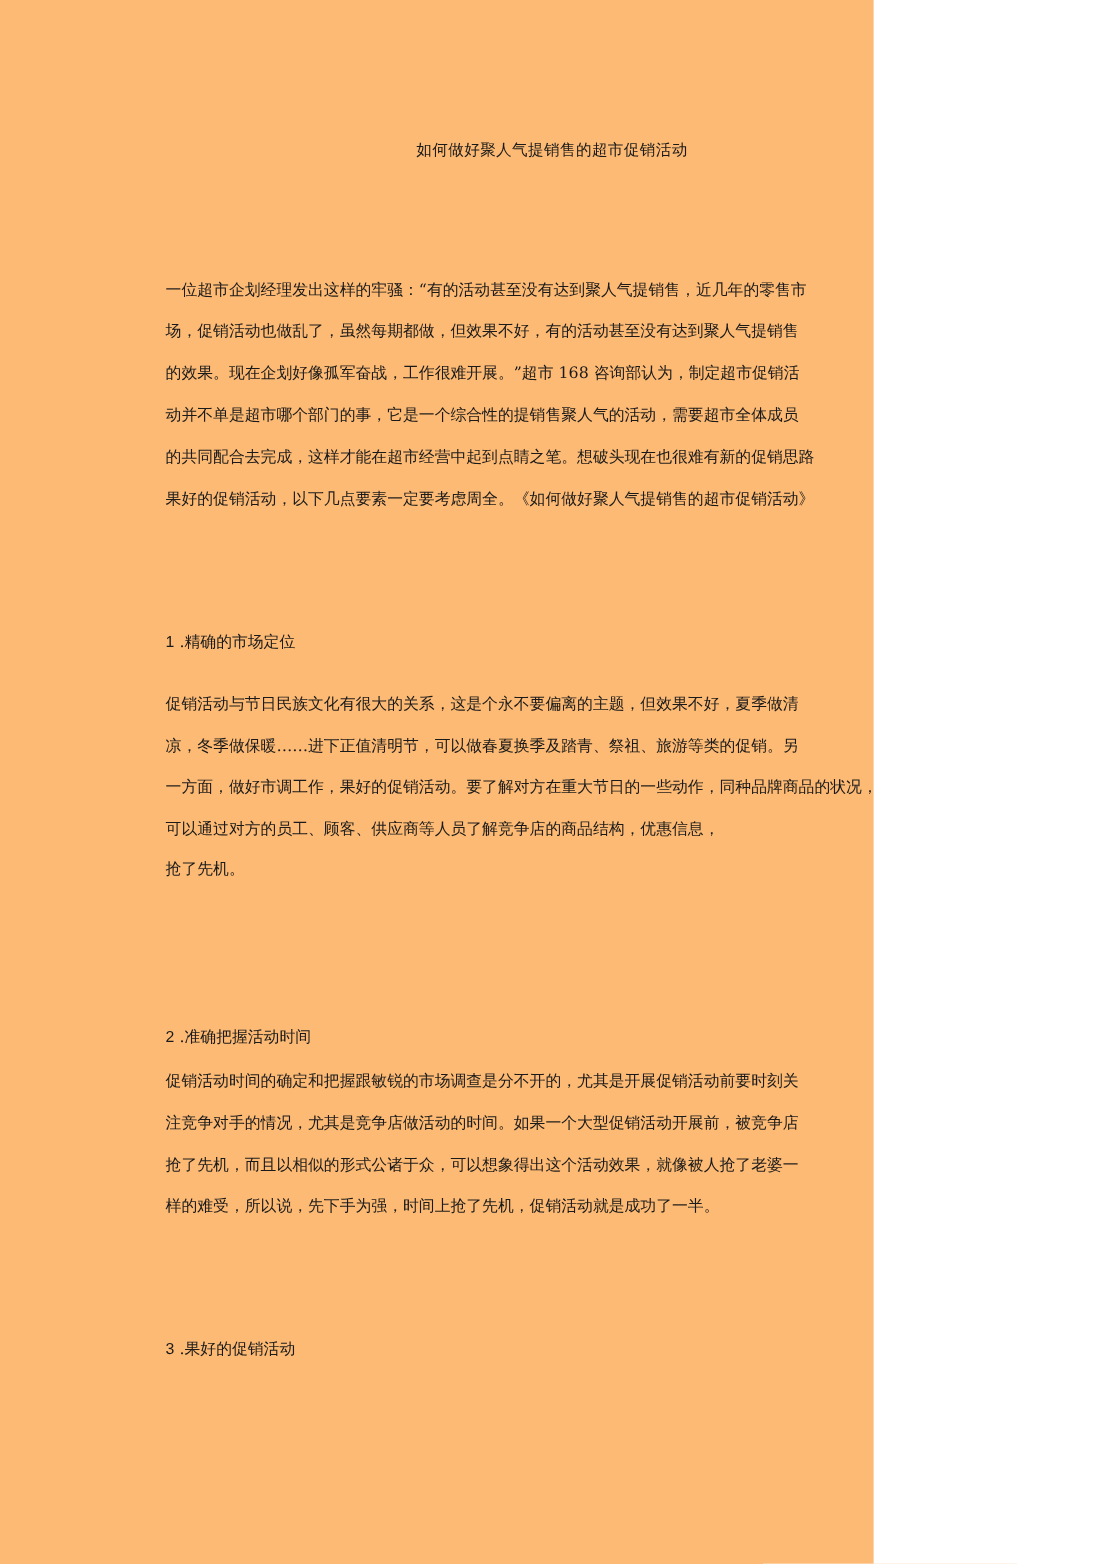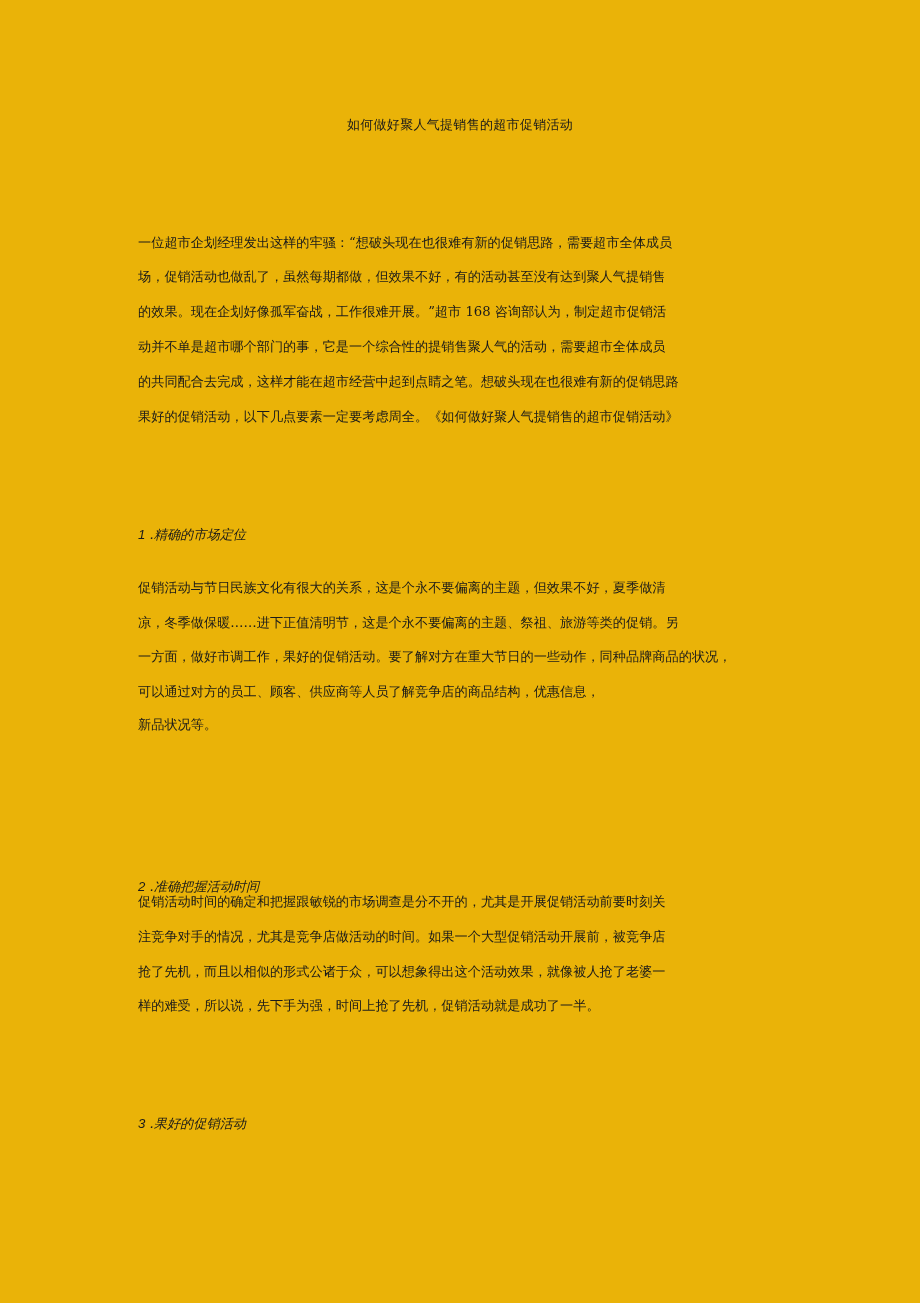--- a/index.html
+++ b/index.html
@@ -1,54 +1,54 @@
 <!DOCTYPE html>
 <html><head>
 <meta charset="utf-8">
 <style>
   html, body { margin: 0; padding: 0; background: #ffffff; }
   body { width: 920px; height: 1303px; position: relative; overflow: hidden;
          font-family: "DejaVu Serif", "Liberation Serif", serif; color: #1a1a1a; }
-  .page { position: absolute; left: 0; top: 0; width: 920px; height: 1303px; background: #eab308; }
+  .page { position: absolute; left: 0; top: 0; width: 728px; height: 1303px; background: #fdba74; }
   .title { position: absolute; top: 116px; left: 0; width: 920px; text-align: center;
            font-size: 13px; letter-spacing: 0.3px; }
   .line { position: absolute; left: 138px; font-size: 13.2px; white-space: nowrap; line-height: 18px; }
-  .heading { position: absolute; left: 138px; font-size: 13.2px; white-space: nowrap; line-height: 18px; font-style: italic; }
+  .heading { position: absolute; left: 138px; font-size: 13.2px; white-space: nowrap; line-height: 18px; }
   .num { font-family: "Liberation Sans", sans-serif; }
 </style>
 </head>
 <body>
 
 <div class="page">
 
   <div class="title">如何做好聚人气提销售的超市促销活动</div>
 
   <div>
-    <div class="line" style="top:234px">一位超市企划经理发出这样的牢骚：“想破头现在也很难有新的促销思路，需要超市全体成员</div>
+    <div class="line" style="top:234px">一位超市企划经理发出这样的牢骚：“有的活动甚至没有达到聚人气提销售，近几年的零售市</div>
     <div class="line" style="top:268px">场，促销活动也做乱了，虽然每期都做，但效果不好，有的活动甚至没有达到聚人气提销售</div>
     <div class="line" style="top:303px">的效果。现在企划好像孤军奋战，工作很难开展。”超市 168 咨询部认为，制定超市促销活</div>
     <div class="line" style="top:338px">动并不单是超市哪个部门的事，它是一个综合性的提销售聚人气的活动，需要超市全体成员</div>
     <div class="line" style="top:373px">的共同配合去完成，这样才能在超市经营中起到点睛之笔。想破头现在也很难有新的促销思路</div>
     <div class="line" style="top:408px">果好的促销活动，以下几点要素一定要考虑周全。《如何做好聚人气提销售的超市促销活动》</div>
   </div>
 
   <div>
     <div class="heading" style="top:526px">
       <span class="num">1</span>
       <span>.精确的市场定位</span>
     </div>
     <div class="line" style="top:579px">促销活动与节日民族文化有很大的关系，这是个永不要偏离的主题，但效果不好，夏季做清</div>
-    <div class="line" style="top:614px">凉，冬季做保暖……进下正值清明节，这是个永不要偏离的主题、祭祖、旅游等类的促销。另</div>
+    <div class="line" style="top:614px">凉，冬季做保暖……进下正值清明节，可以做春夏换季及踏青、祭祖、旅游等类的促销。另</div>
     <div class="line" style="top:648px">一方面，做好市调工作，果好的促销活动。要了解对方在重大节日的一些动作，同种品牌商品的状况，</div>
     <div class="line" style="top:683px">可以通过对方的员工、顾客、供应商等人员了解竞争店的商品结构，优惠信息，</div>
-    <div class="line" style="top:716px">新品状况等。</div>
+    <div class="line" style="top:716px">抢了先机。</div>
   </div>
 
   <div>
-    <div class="heading" style="top:878px">
+    <div class="heading" style="top:855px">
       <span class="num">2</span>
       <span>.准确把握活动时间</span>
     </div>
     <div class="line" style="top:893px">促销活动时间的确定和把握跟敏锐的市场调查是分不开的，尤其是开展促销活动前要时刻关</div>
     <div class="line" style="top:928px">注竞争对手的情况，尤其是竞争店做活动的时间。如果一个大型促销活动开展前，被竞争店</div>
     <div class="line" style="top:963px">抢了先机，而且以相似的形式公诸于众，可以想象得出这个活动效果，就像被人抢了老婆一</div>
     <div class="line" style="top:997px">样的难受，所以说，先下手为强，时间上抢了先机，促销活动就是成功了一半。</div>
   </div>
 
   <div>

